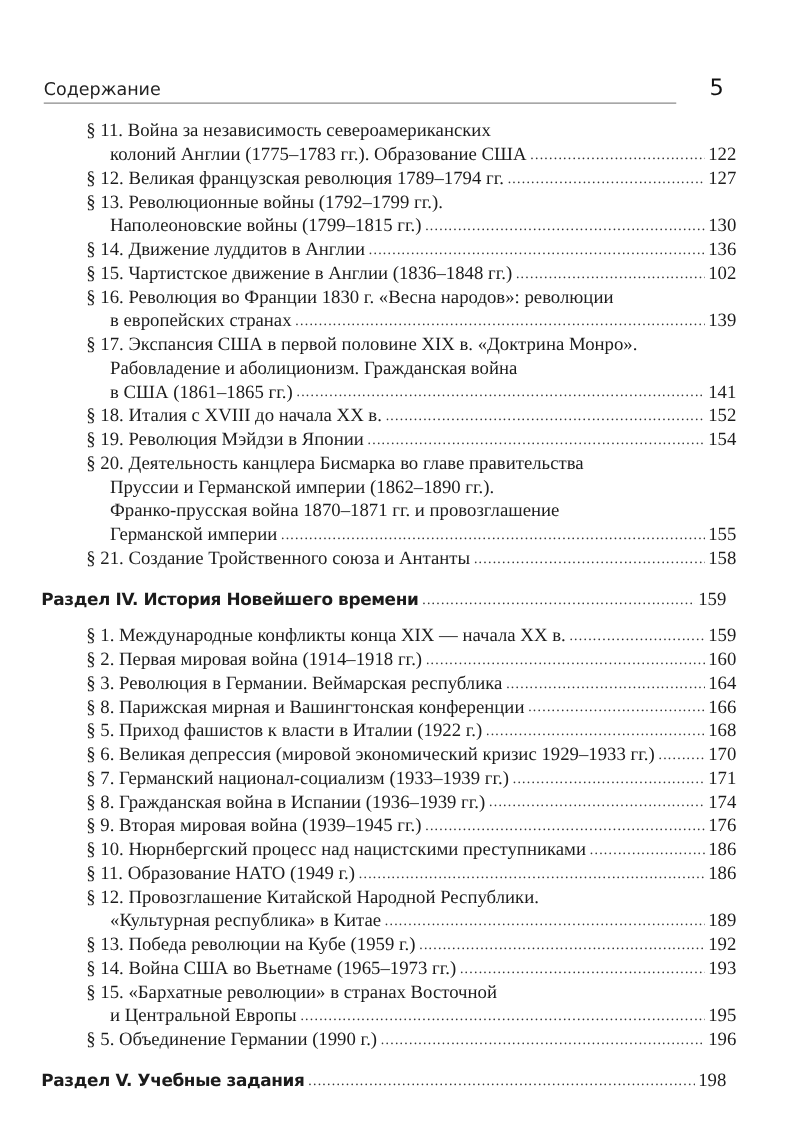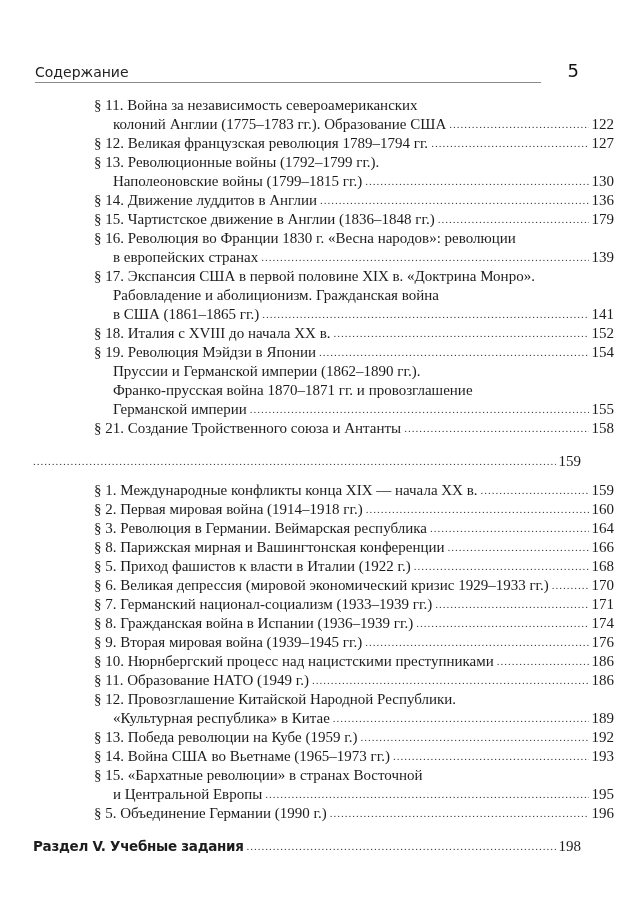--- a/index.html
+++ b/index.html
@@ -15,21 +15,21 @@
       position: absolute; left: 0; top: 22px; width: 506px; height: 1px; background: #8a8a8a;
     }
     .header-page {
       position: absolute; right: 2px; top: 0px;
       font-family: "DejaVu Sans", sans-serif; font-size: 18px; color: #111;
     }
     .toc {
       position: absolute; left: 0; top: 96px; width: 636px;
       font-family: "Liberation Serif", serif; font-size: 15px; color: #1c1c1c;
     }
-    .entry { position: relative; margin-left: 94px; width: 520px; }
+    .entry { position: relative; margin-left: 69px; width: 520px; }
     .line { height: 19px; line-height: 19px; white-space: nowrap; position: relative; }
     .line.cont { padding-left: 19px; }
     .leader-line { display: flex; align-items: flex-start; }
     .leader-line .txt { flex: 0 0 auto; background: #fff; padding-right: 3px; }
     .leader-line .dots {
       flex: 1 1 auto; overflow: hidden; white-space: nowrap; color: #333;
       letter-spacing: 1px; font-size: 11px;
     }
     .leader-line .dots::before {
       content: "................................................................................................................................................................................................................";
@@ -81,21 +81,21 @@
         <div class="line leader-line">
           <span class="txt">§ 14. Движение луддитов в Англии</span>
           <span class="dots"></span>
           <span class="pg">136</span>
         </div>
       </div>
       <div class="entry">
         <div class="line leader-line">
           <span class="txt">§ 15. Чартистское движение в Англии (1836–1848 гг.)</span>
           <span class="dots"></span>
-          <span class="pg">179</span>
+          <span class="pg">102</span>
         </div>
       </div>
       <div class="entry">
         <div class="line"><span class="txt">§ 16. Революция во Франции 1830 г. «Весна народов»: революции</span></div>
         <div class="line cont leader-line">
           <span class="txt">в европейских странах</span>
           <span class="dots"></span>
           <span class="pg">139</span>
         </div>
       </div>
@@ -116,39 +116,41 @@
         </div>
       </div>
       <div class="entry">
         <div class="line leader-line">
           <span class="txt">§ 19. Революция Мэйдзи в Японии</span>
           <span class="dots"></span>
           <span class="pg">154</span>
         </div>
       </div>
       <div class="entry">
+        <div class="line"><span class="txt">§ 20. Деятельность канцлера Бисмарка во главе правительства</span></div>
         <div class="line cont"><span class="txt">Пруссии и Германской империи (1862–1890 гг.).</span></div>
         <div class="line cont"><span class="txt">Франко-прусская война 1870–1871 гг. и провозглашение</span></div>
         <div class="line cont leader-line">
           <span class="txt">Германской империи</span>
           <span class="dots"></span>
           <span class="pg">155</span>
         </div>
       </div>
       <div class="entry">
         <div class="line leader-line">
           <span class="txt">§ 21. Создание Тройственного союза и Антанты</span>
           <span class="dots"></span>
           <span class="pg">158</span>
         </div>
       </div>
     </div>
 
   <div class="section sec-first">
     <div class="line leader-line">
+      <span class="txt">Раздел IV. История Новейшего времени</span>
       <span class="dots"></span>
       <span class="pg">159</span>
     </div>
   </div>
   <div id="section4">
       <div class="entry">
         <div class="line leader-line">
           <span class="txt">§ 1. Международные конфликты конца XIX — начала XX в.</span>
           <span class="dots"></span>
           <span class="pg">159</span>

